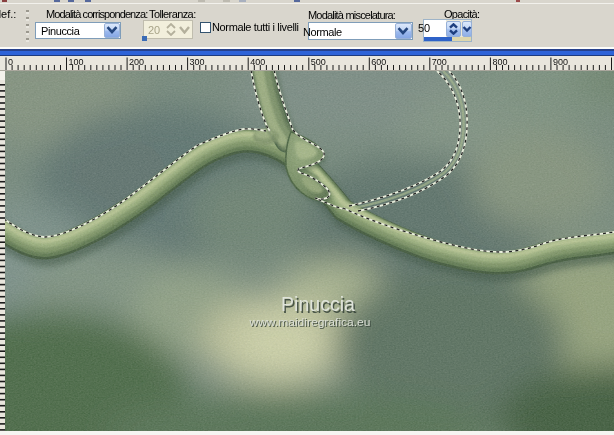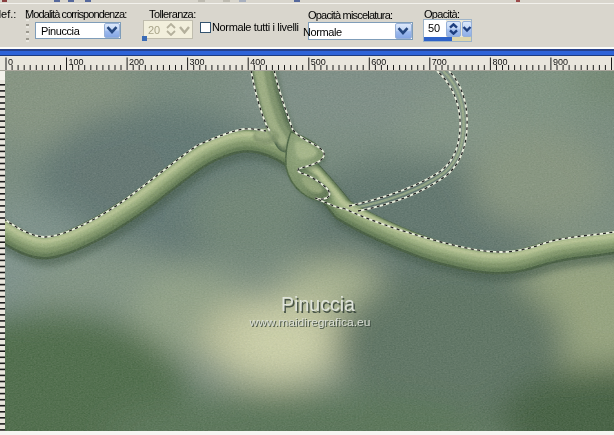--- a/index.html
+++ b/index.html
@@ -15,25 +15,25 @@
 <div class="abs" style="left:85px;top:0;width:6px;height:2px;background:#55689c"></div>
 <div class="abs" style="left:198px;top:0;width:7px;height:2px;background:#bdbab0"></div>
 <div class="abs" style="left:223px;top:0;width:7px;height:2px;background:#bdbab0"></div>
 <div class="abs" style="left:239px;top:0;width:7px;height:2px;background:#a8b0bf"></div>
 <div class="abs" style="left:294px;top:0;width:6px;height:2px;background:#55689c"></div>
 <div class="abs" style="left:516px;top:0;width:4px;height:2px;background:#9a4a4a"></div>
 <div class="abs" style="left:0;top:3px;width:614px;height:1px;background:#f2f1ec"></div>
 
 <div class="lbl" style="left:-5px;top:8px">def.:</div>
 <div class="abs" style="left:26px;top:10px;width:3px;height:34px;background:repeating-linear-gradient(to bottom,#9b988e 0,#9b988e 2px,#e8e6df 2px,#e8e6df 4px,#d9d6cd 4px,#d9d6cd 7px)"></div>
-<div class="lbl" style="left:25px;top:8px;letter-spacing:-0.9px">Modalità corrispondenza:</div>
+<div class="lbl" style="left:46px;top:8px;letter-spacing:-0.9px">Modalità corrispondenza:</div>
 <div class="lbl" style="left:149px;top:8px;letter-spacing:-0.6px">Tolleranza:</div>
 <div class="lbl" style="left:212px;top:21px;letter-spacing:-0.35px">Normale tutti i livelli</div>
-<div class="lbl" style="left:308px;top:9px;letter-spacing:-0.8px">Opacità miscelatura:</div>
-<div class="lbl" style="left:424px;top:8px;letter-spacing:-0.7px">Opacità:</div>
+<div class="lbl" style="left:308px;top:9px;letter-spacing:-0.8px">Modalità miscelatura:</div>
+<div class="lbl" style="left:444px;top:8px;letter-spacing:-0.7px">Opacità:</div>
 
 <div class="abs" style="left:35px;top:22px;width:86px;height:17px;background:#fff;border:1px solid #7f9db9"></div>
 <div class="lbl" style="left:41px;top:25px;letter-spacing:-0.4px">Pinuccia</div>
 <div class="abs" style="left:104px;top:23px;width:16px;height:15px;border-radius:2px;background:linear-gradient(to bottom,#dbe8fb,#c0d4f5 45%,#9dbaee 55%,#86a7e4);border:1px solid #98b1d7"></div>
 <svg class="abs" style="left:106px;top:26px" width="12" height="8" viewBox="0 0 12 8">
     <path d="M1.5 1.2 L6 6 L10.5 1.2" fill="none" stroke="#24467e" stroke-width="2.6"></path>
   </svg>
 
 <div class="abs" style="left:143px;top:20px;width:50px;height:19px;background:#f2efdc;border:1px solid #c0bdae"></div>
 <div class="lbl" style="left:148px;top:24px;color:#a8a489">20</div>
@@ -50,21 +50,21 @@
 
 <div class="abs" style="left:308px;top:22px;width:105px;height:18px;background:#fff;border:1px solid #7f9db9"></div>
 <div class="lbl" style="left:303px;top:26px;letter-spacing:-0.4px">Normale</div>
 <div class="abs" style="left:395px;top:23px;width:17px;height:16px;border-radius:2px;background:linear-gradient(to bottom,#dbe8fb,#c0d4f5 45%,#9dbaee 55%,#86a7e4);border:1px solid #98b1d7"></div>
 <svg class="abs" style="left:397px;top:27px" width="12" height="8" viewBox="0 0 12 8">
     <path d="M1.5 1.2 L6 6 L10.5 1.2" fill="none" stroke="#24467e" stroke-width="2.6"></path>
   </svg>
 
 <div class="abs" style="left:423px;top:19px;width:49px;height:23px;background:#ece9d8;border:1px solid #9eb4c8"></div>
 <div class="abs" style="left:424px;top:20px;width:22px;height:17px;background:#fff"></div>
-<div class="lbl" style="left:428px;top:22px">50</div>
+<div class="lbl" style="left:418px;top:22px">50</div>
 <div class="abs" style="left:446px;top:21px;width:15px;height:16px;border-radius:2px;background:linear-gradient(to bottom,#dce9fb,#c3d7f6 45%,#a6c1ef 55%,#8fafe6);border:1px solid #96b0d8"></div>
 <svg class="abs" style="left:448px;top:23px" width="11" height="12" viewBox="0 0 11 12">
     <path d="M2 4.6 L5.5 1.4 L9 4.6" fill="none" stroke="#1e3f7f" stroke-width="2.5"></path>
     <path d="M2 7.4 L5.5 10.6 L9 7.4" fill="none" stroke="#1e3f7f" stroke-width="2.5"></path>
   </svg>
 <div class="abs" style="left:462px;top:21px;width:10px;height:16px;border-radius:2px;background:linear-gradient(to bottom,#dce9fb,#c3d7f6 45%,#a6c1ef 55%,#8fafe6);border:1px solid #96b0d8"></div>
 <svg class="abs" style="left:462px;top:26px" width="10" height="7" viewBox="0 0 10 7">
     <path d="M1.5 1 L5 4.6 L8.5 1" fill="none" stroke="#1e3f7f" stroke-width="2.4"></path>
   </svg>
 <div class="abs" style="left:424px;top:37px;width:28px;height:4px;background:#2e62c8"></div>

